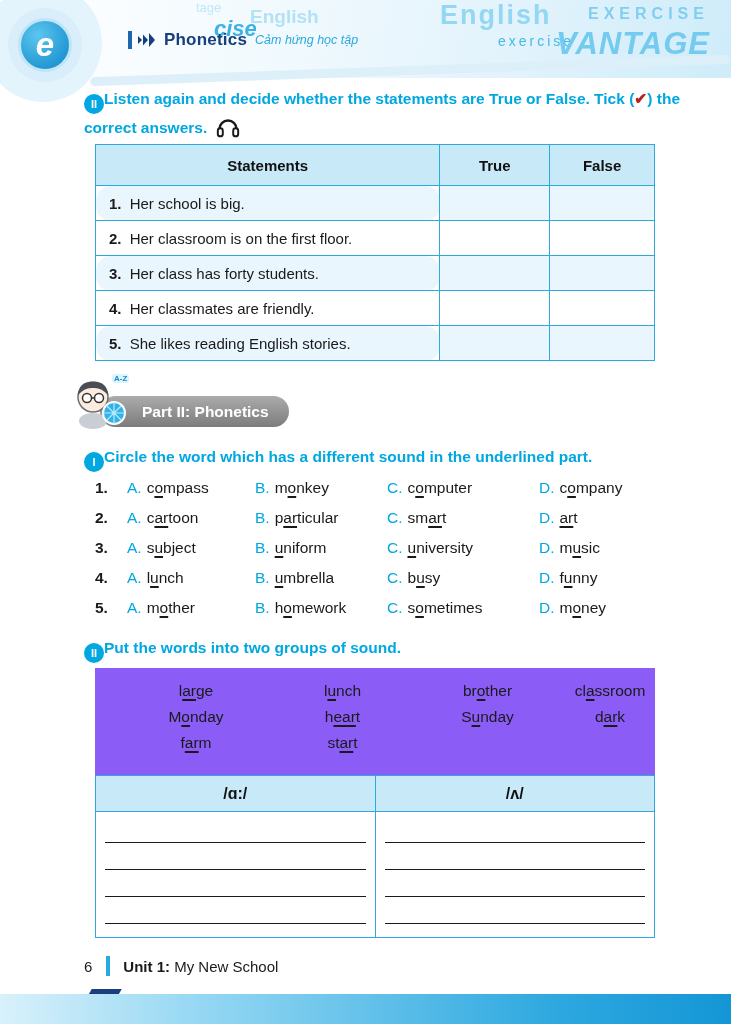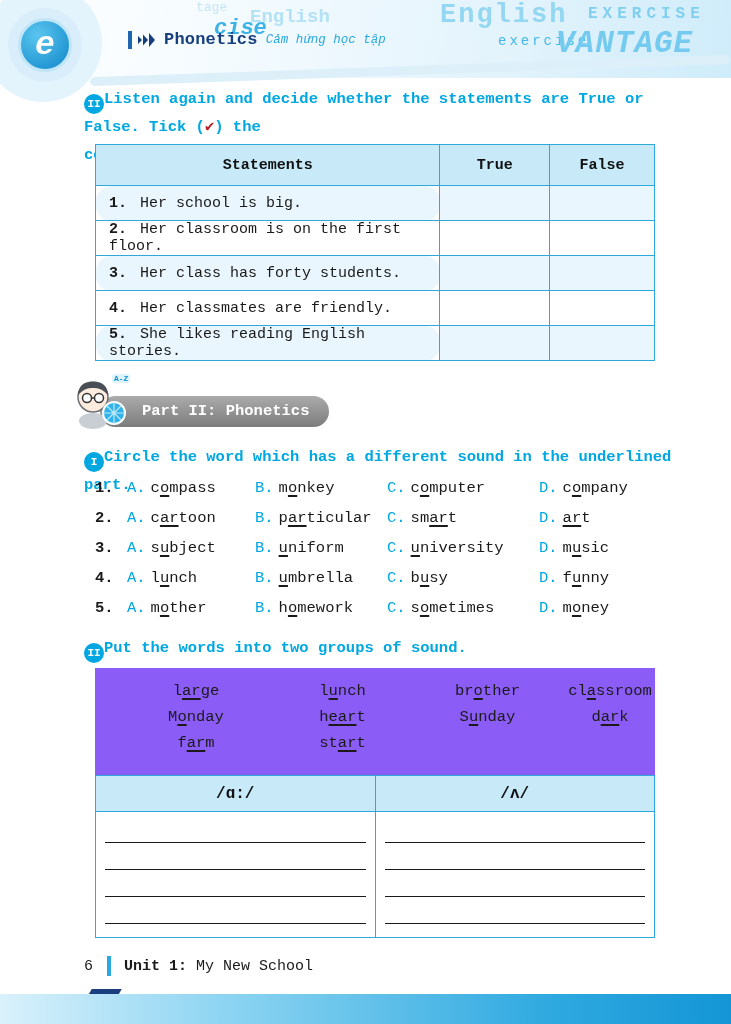--- a/index.html
+++ b/index.html
@@ -1,19 +1,19 @@
 <!DOCTYPE html>
 <html><head>
 <meta charset="utf-8">
 <style>
   * { margin:0; padding:0; box-sizing:border-box; }
   html,body { background:#ffffff; }
   .page {
     position:relative; width:731px; height:1024px; background:#ffffff;
-    overflow:hidden; font-family:Liberation Mono, monospace; color:#1a1a1a;
+    overflow:hidden; font-family:Liberation Sans, sans-serif; color:#1a1a1a;
   }
 
   
   .top-wash { position:absolute; top:0; left:0; width:731px; height:78px;
     background:linear-gradient(100deg,#ffffff 0%,#f2fafe 35%,#e2f3fc 70%,#cfecfa 100%); }
   .swoosh { position:absolute; top:66px; left:90px; width:640px; height:9px;
     background:#ddf0fa; border-radius:8px; transform:rotate(-2deg); }
   .dw { position:absolute; white-space:nowrap; }
   .dw0 { left:440px; top:0px;  font-size:27px; font-weight:bold; color:#93d7f3; letter-spacing:2px; }
   .dw1 { left:588px; top:5px;  font-size:16px; font-weight:bold; color:#7fcff0; letter-spacing:5px; }

